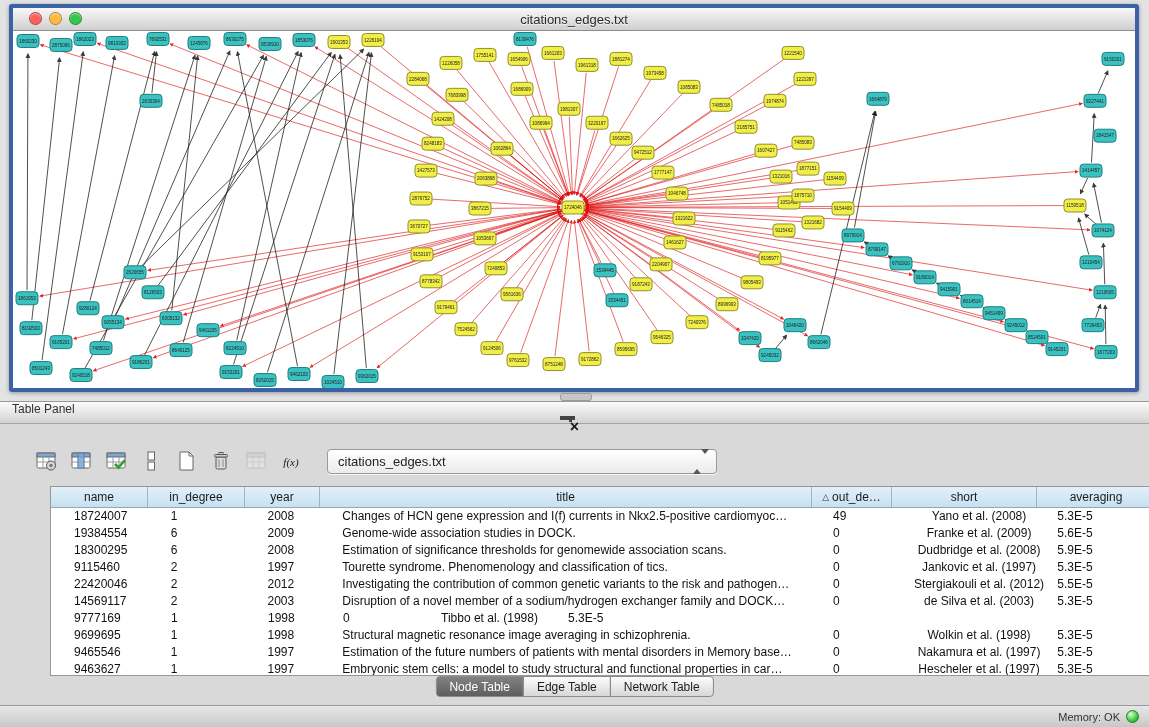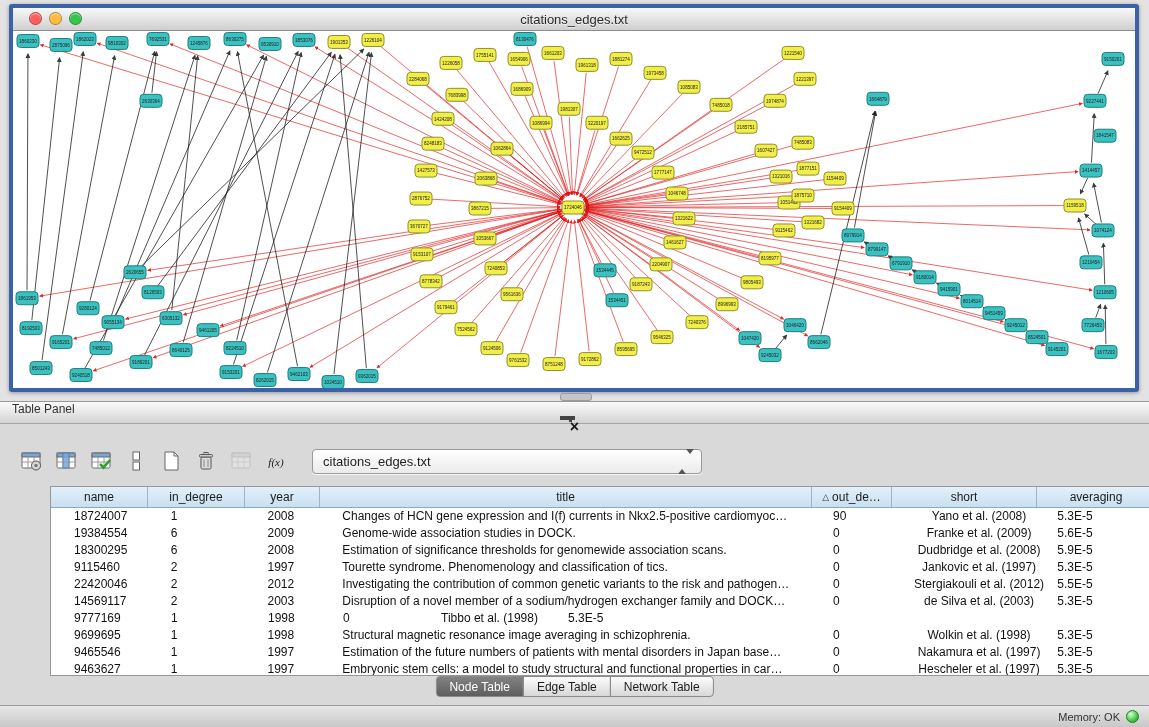--- a/index.html
+++ b/index.html
@@ -28,21 +28,21 @@
   
   .table-panel{position:absolute;left:0;top:401px;width:1149px;height:304px;
     background:#d9d9d9;border-top:1px solid #989898;}
   .panel-header{height:21px;background:linear-gradient(#fbfbfb,#d3d3d3);
     border-bottom:1px solid #a5a5a5;display:flex;align-items:center;padding:0 12px;flex-direction:column;}
   .panel-header .ptitle{font-size:12px;color:#333;margin-right:auto;}
   .float-icon{width:11px;height:9px;border:2px solid #444;margin-right:14px;position:relative;}
   .float-icon:after{content:"";position:absolute;right:1px;top:1px;width:3px;height:3px;background:#444;}
   .close-x{font-size:16px;font-weight:bold;color:#1a1a1a;line-height:14px;cursor:default;}
 
-  .toolbar{position:absolute;left:18px;top:44px;height:30px;display:flex;align-items:center;}
+  .toolbar{position:absolute;left:33px;top:44px;height:30px;display:flex;align-items:center;}
   .tbtn{width:27px;height:27px;margin-right:8px;background:transparent;border:none;padding:1px;}
   .tbtn svg{width:24px;height:24px;display:block;}
   .tbtn.disabled{opacity:.45;}
   .combo{position:relative;margin-left:14px;width:390px;height:25px;box-sizing:border-box;
     background:linear-gradient(#ffffff,#ebebeb);border:1px solid #9a9a9a;border-radius:4px;
     font-size:13px;text-align:left;padding:0 28px 0 10px;color:#222;
     font-family:"Liberation Sans",sans-serif;box-shadow:0 1px 0 rgba(255,255,255,.8);}
   .combo-arrows{position:absolute;right:7px;top:4px;}
   .tri{width:0;height:0;border-left:4px solid transparent;border-right:4px solid transparent;}
   .tri.up{border-bottom:5px solid #555;margin-bottom:3px;}
@@ -852,21 +852,21 @@
           <div class="th" style="width: 119px;">
             <span>averaging</span>
           </div>
         </div>
       <div id="tbody">
           <div class="tr">
             <div class="td" style="width: 97px;">18724007</div>
             <div class="td" style="width: 97px;">1</div>
             <div class="td" style="width: 75px;">2008</div>
             <div class="td" style="width: 492px;">Changes of HCN gene expression and I(f) currents in Nkx2.5-positive cardiomyoc…</div>
-            <div class="td" style="width: 80px;">90</div>
+            <div class="td" style="width: 80px;">49</div>
             <div class="td center" style="width: 145px; text-align: center;">Yano et al. (2008)</div>
             <div class="td" style="width: 119px;">5.3E-5</div>
           </div>
           <div class="tr">
             <div class="td" style="width: 97px;">19384554</div>
             <div class="td" style="width: 97px;">6</div>
             <div class="td" style="width: 75px;">2009</div>
             <div class="td" style="width: 492px;">Genome-wide association studies in DOCK.</div>
             <div class="td" style="width: 80px;">0</div>
             <div class="td center" style="width: 145px;">Franke et al. (2009)</div>
@@ -922,21 +922,21 @@
             <div class="td" style="width: 75px;">1998</div>
             <div class="td" style="width: 492px;">Structural magnetic resonance image averaging in schizophrenia.</div>
             <div class="td" style="width: 80px;">0</div>
             <div class="td center" style="width: 145px;">Wolkin et al. (1998)</div>
             <div class="td" style="width: 119px;">5.3E-5</div>
           </div>
           <div class="tr">
             <div class="td" style="width: 97px;">9465546</div>
             <div class="td" style="width: 97px;">1</div>
             <div class="td" style="width: 75px;">1997</div>
-            <div class="td" style="width: 492px;">Estimation of the future numbers of patients with mental disorders in Japan base…</div>
+            <div class="td" style="width: 492px;">Estimation of the future numbers of patients with mental disorders in Memory base…</div>
             <div class="td" style="width: 80px;">0</div>
             <div class="td center" style="width: 145px;">Nakamura et al. (1997)</div>
             <div class="td" style="width: 119px;">5.3E-5</div>
           </div>
           <div class="tr">
             <div class="td" style="width: 97px;">9463627</div>
             <div class="td" style="width: 97px;">1</div>
             <div class="td" style="width: 75px;">1997</div>
             <div class="td" style="width: 492px;">Embryonic stem cells: a model to study structural and functional properties in car…</div>
             <div class="td" style="width: 80px;">0</div>

